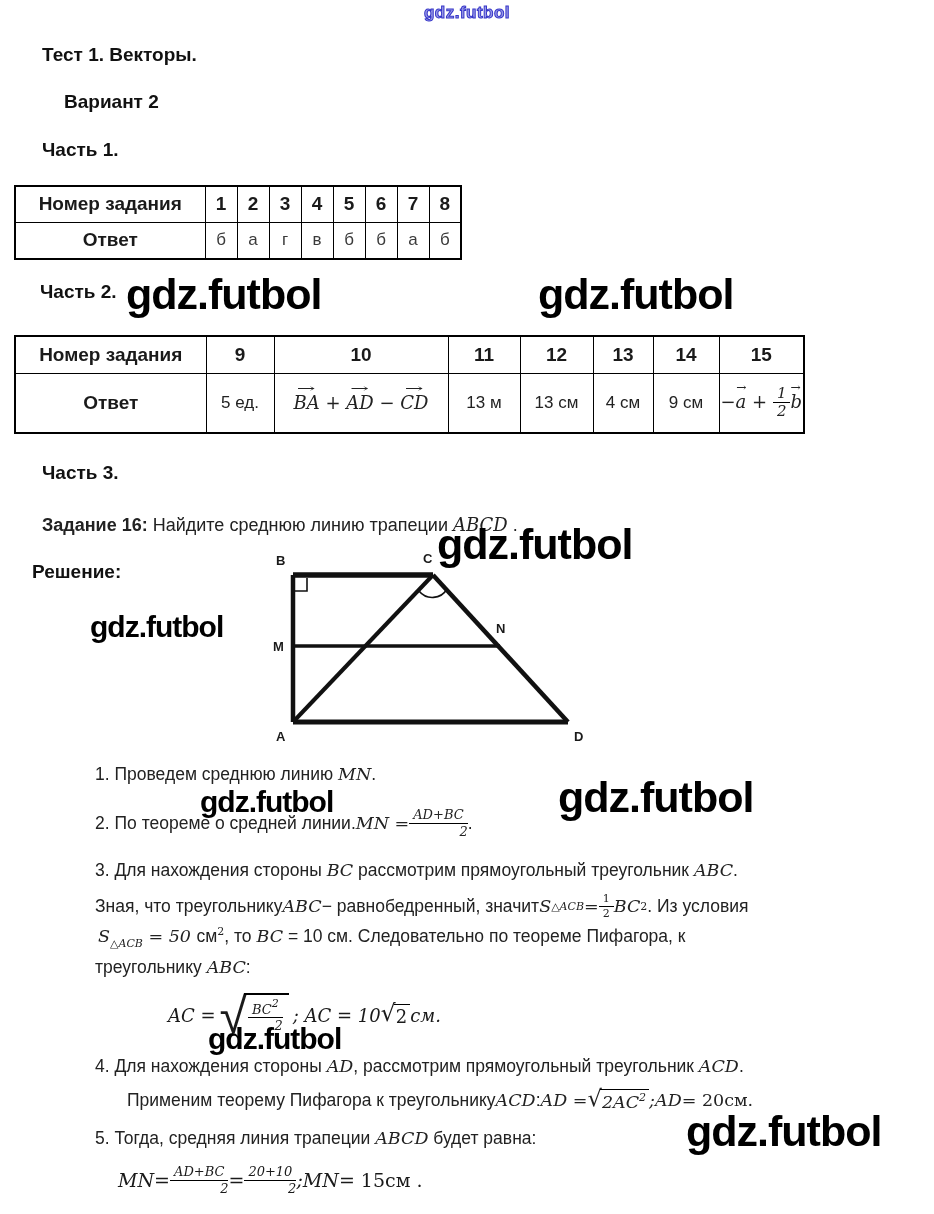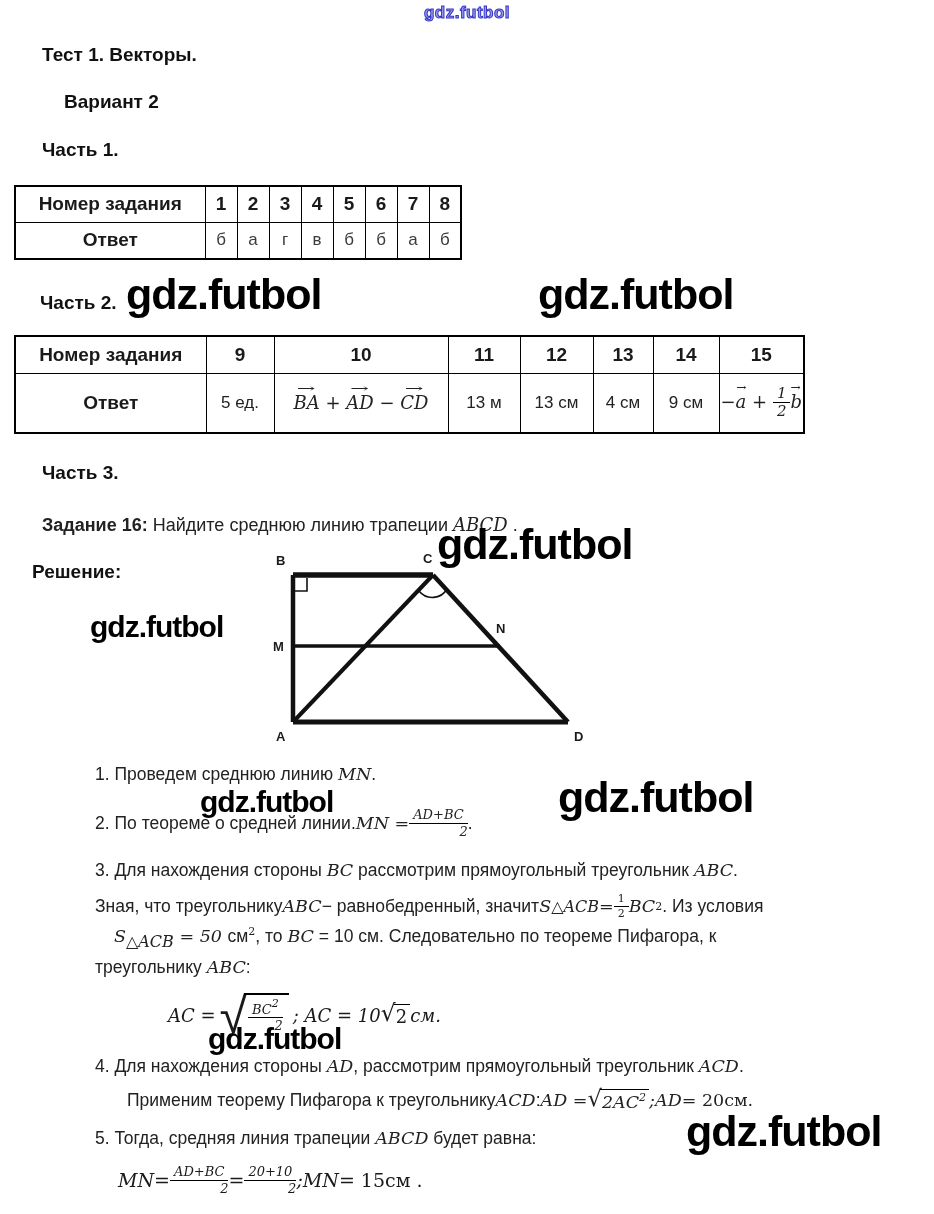--- a/index.html
+++ b/index.html
@@ -5,21 +5,21 @@
   html,body{margin:0;padding:0;background:#fff;}
   #page{position:relative;width:934px;height:1214px;background:#ffffff;overflow:hidden;
         font-family:"Liberation Sans",sans-serif;color:#1a1a1a;}
   .abs{position:absolute;white-space:nowrap;}
   .b{font-weight:bold;}
   .h{font-size:19px;font-weight:bold;color:#111;}
   .txt{font-size:17.5px;color:#222;}
   .m{font-family:"DejaVu Serif",serif;font-style:italic;}
   .up{font-style:normal;}
   sup.s,span.sup{font-size:11px;vertical-align:7px;font-family:"DejaVu Serif",serif;}
-  span.sub{font-size:16px;vertical-align:-5px;font-family:"DejaVu Serif",serif;font-style:italic;}
+  span.sub{font-size:11px;vertical-align:-5px;font-family:"DejaVu Serif",serif;font-style:italic;}
 
   
   #wm-top{left:0;right:0;top:3px;text-align:center;font-size:17px;font-weight:bold;
           color:#9a9ae6;-webkit-text-stroke:1px #3434c8;letter-spacing:.5px;}
 
   
   .wm{font-weight:bold;color:#000;letter-spacing:-1px;}
   .wm-xl{font-size:43px;line-height:1.1;}
   .wm-md{font-size:30px;line-height:1.1;}
 
@@ -104,21 +104,21 @@
         <td class="ans1">в</td>
         <td class="ans1">б</td>
         <td class="ans1">б</td>
         <td class="ans1">а</td>
         <td class="ans1">б</td>
       </tr>
     </tbody>
       </table>
   </div>
 
-  <div class="abs h" style="left:40px;top:292px;">Часть 2.</div>
+  <div class="abs h" style="left:40px;top:281px;">Часть 2.</div>
   <div class="abs wm wm-xl" style="left:126px;top:271px;">gdz.futbol</div>
   <div class="abs wm wm-xl" style="left:538px;top:271px;">gdz.futbol</div>
 
   <div class="abs" style="left:14px;top:335px;">
     <table class="ans-table" style="width:789px;">
       <colgroup>
         <col style="width:191px">
           <col style="width:68px">
           <col style="width:174px">
           <col style="width:72px">
@@ -224,21 +224,21 @@
       <span class="sub">△ACB</span>
       <span class="m"> = </span>
       <span class="frac fr-xs">
         <span class="fn">1</span>
         <span class="fd">2</span>
       </span>
       <span class="m">BC</span>
       <span class="sup">2</span>
       <span>. Из условия</span>
   </div>
-  <div class="abs txt" style="left:98px;top:925px;margin-left:16px;">
+  <div class="abs txt" style="left:98px;top:925px;">
     <span class="m">S</span><span class="sub">△ACB</span><span class="m"> = 50 </span><span>см</span><span class="sup">2</span><span>, то </span><span class="m">BC</span><span> = 10 см. Следовательно по теореме Пифагора, к</span>
   </div>
   <div class="abs txt" style="left:95px;top:957px;">
     <span>треугольнику  </span><span class="m">ABC</span><span>:</span>
   </div>
 
   <div class="abs fl m" style="left:168px;top:988px;height:55px;font-size:18px;">
     <span>AC = </span>
     <span class="sqrt-big">
       <span class="sg">√</span>

